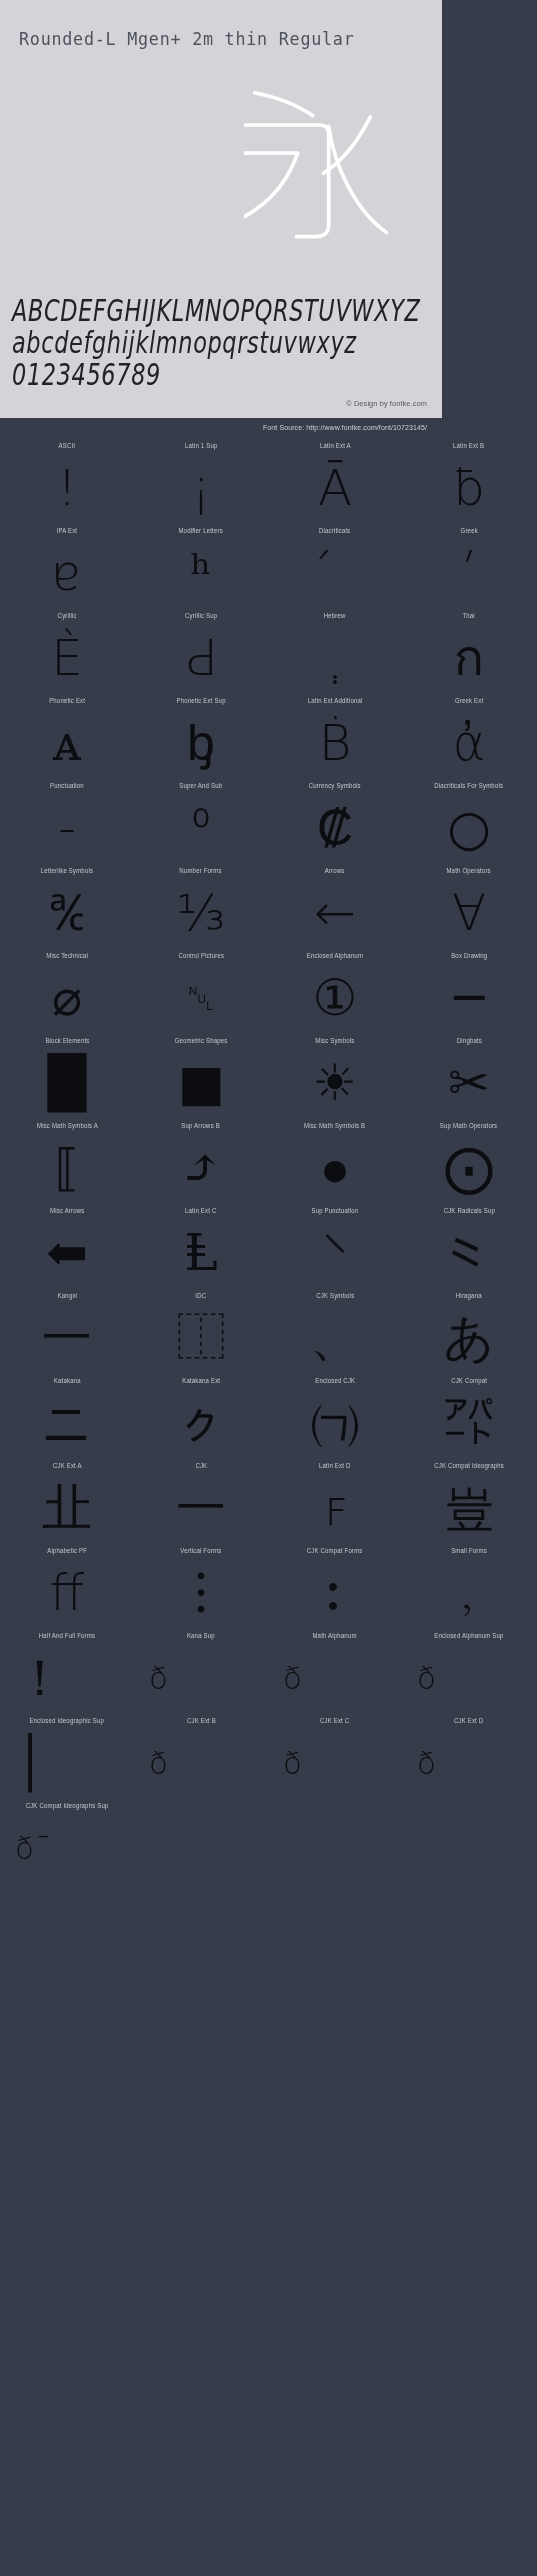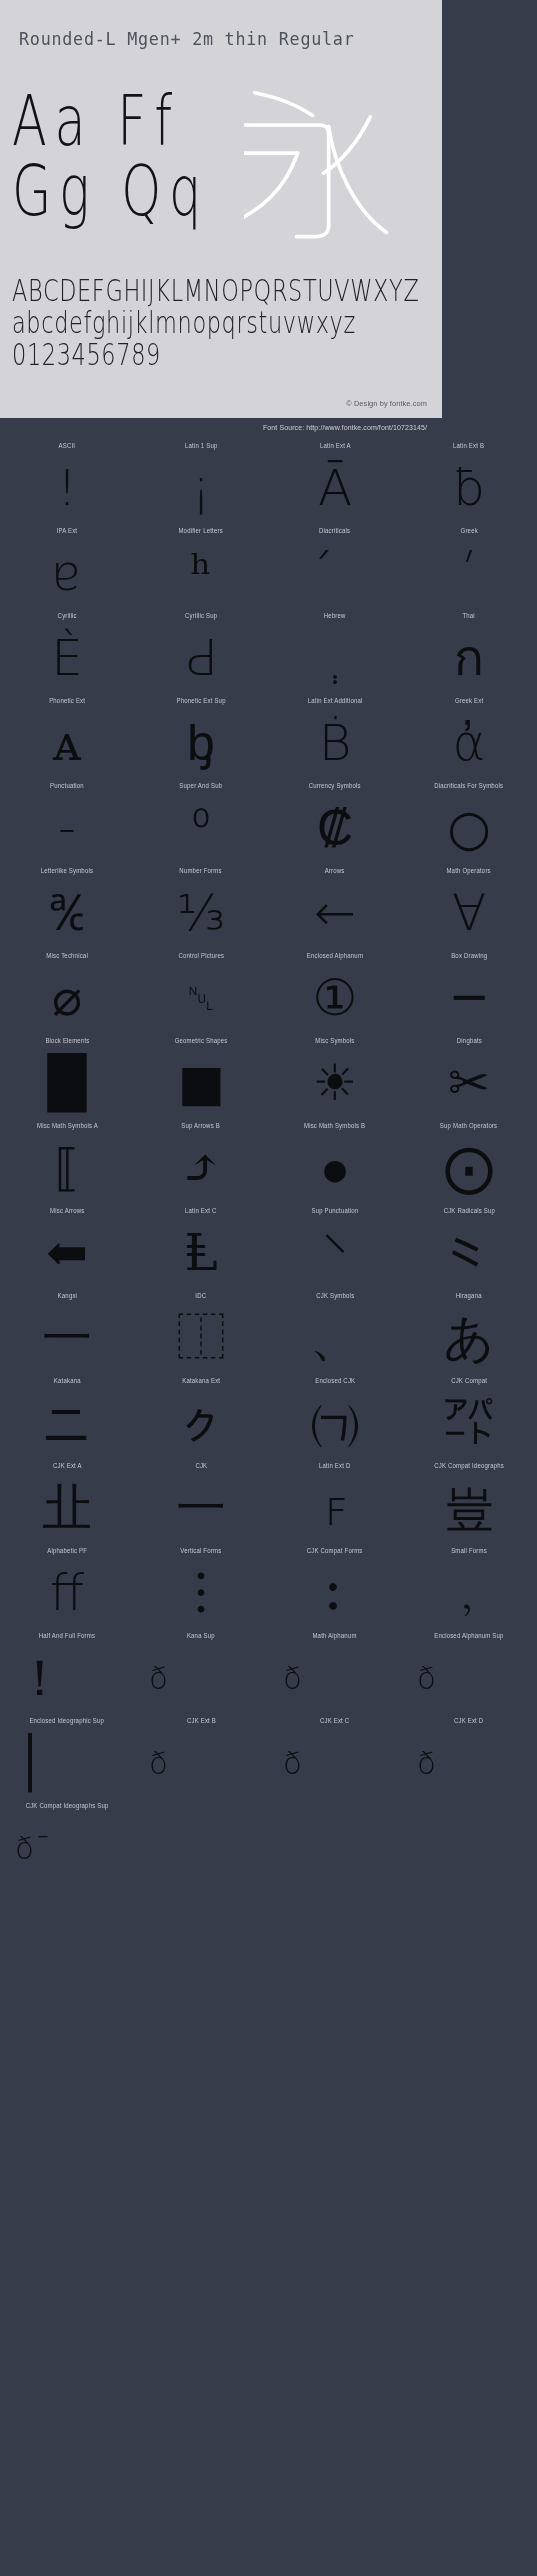--- a/index.html
+++ b/index.html
@@ -58,22 +58,23 @@
     top: 86px;
     width: 168px;
     height: 168px;
     color: #ffffff;
   }
   .kanji svg { display: block; width: 100%; height: 100%; }
 
   .alpharows {
     position: absolute;
     left: 12px;
-    top: 272px;
+    top: 292px;
     color: #202228;
+    font-style: italic;
   }
   .alpharow {
     font-size: 25.5px;
     line-height: 32px;
     white-space: nowrap;
     font-weight: 300;
     letter-spacing: 0.7px;
     font-family: "DejaVu Sans", sans-serif;
     transform: scaleX(0.88) scaleY(1.18);
     transform-origin: left top;
@@ -162,24 +163,20 @@
   
   .grid-row.partial .cell:nth-child(n+3) { visibility: hidden; }
 </style>
 </head>
 <body>
 
 <div class="specimen">
 
   <div class="specimen-title">Rounded-L Mgen+ 2m thin Regular</div>
 
-  <div class="bigletters">
-    <div class="bigrow">Aa  Ff</div>
-    <div class="bigrow">Gg  Qq</div>
-  </div>
 
   <div class="kanji">
     <svg viewBox="0 0 250 250" fill="none" stroke="currentColor" stroke-width="5.5" stroke-linecap="round" stroke-linejoin="round">
       <path d="M16 10 C 55 18, 82 30, 102 44"></path>
       <path d="M-8 58 L 112 58 C 122 58, 126 62, 126 72 L 126 206 C 126 219, 120 224, 106 224 L 78 224"></path>
       <path d="M-38 100 L 80 100 C 62 150, 32 185, -40 214"></path>
       <path d="M126 60 C 134 118, 165 185, 212 218"></path>
       <path d="M188 46 C 168 86, 146 112, 118 130"></path>
     </svg>
   </div>

